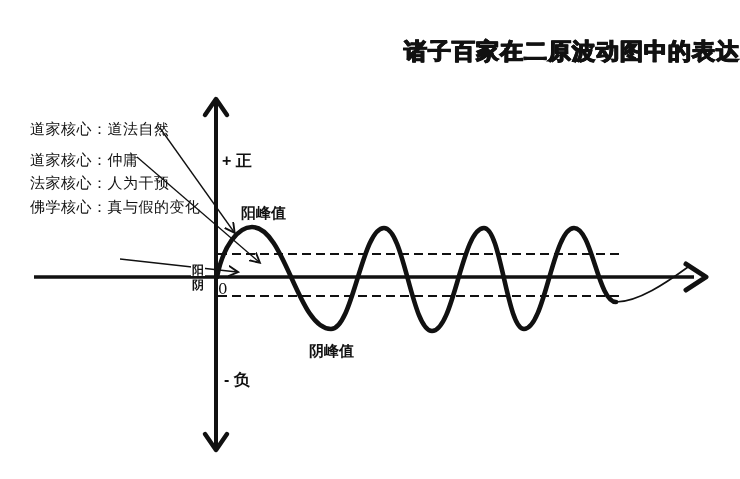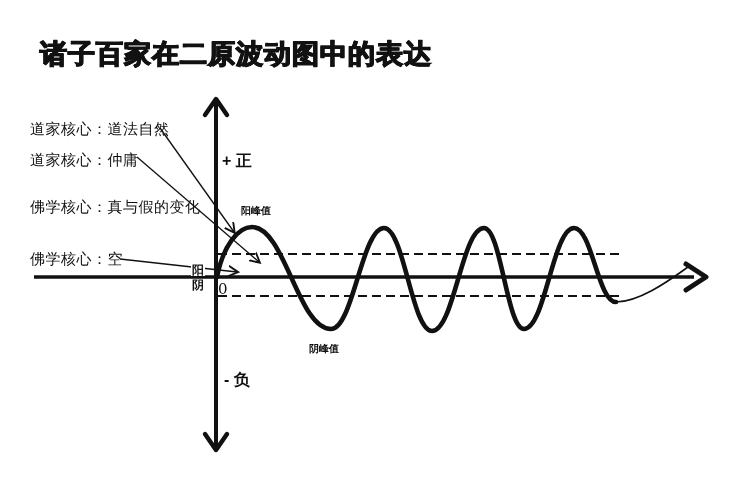--- a/index.html
+++ b/index.html
@@ -7,50 +7,50 @@
     position:relative;
     width:740px;height:479px;
     background:#ffffff;
     overflow:hidden;
     font-family:"Liberation Sans", sans-serif;
     color:#111;
   }
   .abs{position:absolute;white-space:nowrap;}
   .title{
     left:40px;right:0;top:36px;
-    text-align:left;
-    font-size:27px;
+    text-align:right;
+    font-size:23px;
     font-weight:900;
     letter-spacing:1px;
     -webkit-text-stroke:1.1px #111;
     text-shadow:0.7px 0 #111,-0.7px 0 #111;
   }
   .school{
     left:30px;
     font-size:15px;
     font-weight:400;
     letter-spacing:0.5px;
   }
   .axis-label{font-size:16px;font-weight:700;}
   .tiny-label{font-size:12px;font-weight:700;line-height:1;background:#fff;padding:0 1px;}
-  .peak-label{font-size:10px;font-weight:700;}
+  .peak-label{font-size:15px;font-weight:700;}
   .zero{font-size:15px;font-family:"DejaVu Serif", serif;font-weight:400;}
   svg{position:absolute;left:0;top:0;}
 </style>
 </head>
 <body>
 
 <div class="stage">
 
   <div class="abs title">诸子百家在二原波动图中的表达</div>
 
   <div class="abs school" style="top:120px">道家核心：道法自然</div>
   <div class="abs school" style="top:151px">道家核心：仲庸</div>
+  <div class="abs school" style="top:174px">法家核心：人为干预</div>
   <div class="abs school" style="top:198px">佛学核心：真与假的变化</div>
-  <div class="abs school" style="top:250px">佛学核心：空</div>
 
   <svg width="740" height="479" viewBox="0 0 740 479">
     <defs>
       <marker id="arrowhead" viewBox="0 0 10 10" refX="7.5" refY="5" markerWidth="9" markerHeight="9" orient="auto">
         <path d="M0,0.5 L8.5,5 L0,9.5" fill="none" stroke="#111" stroke-width="1.6"></path>
       </marker>
     </defs>
 
     <line x1="216" y1="103" x2="216" y2="446" stroke="#111" stroke-width="4"></line>
     <polyline points="205,115 216,99 227,115" fill="none" stroke="#111" stroke-width="4.5" stroke-linecap="round" stroke-linejoin="round"></polyline>

